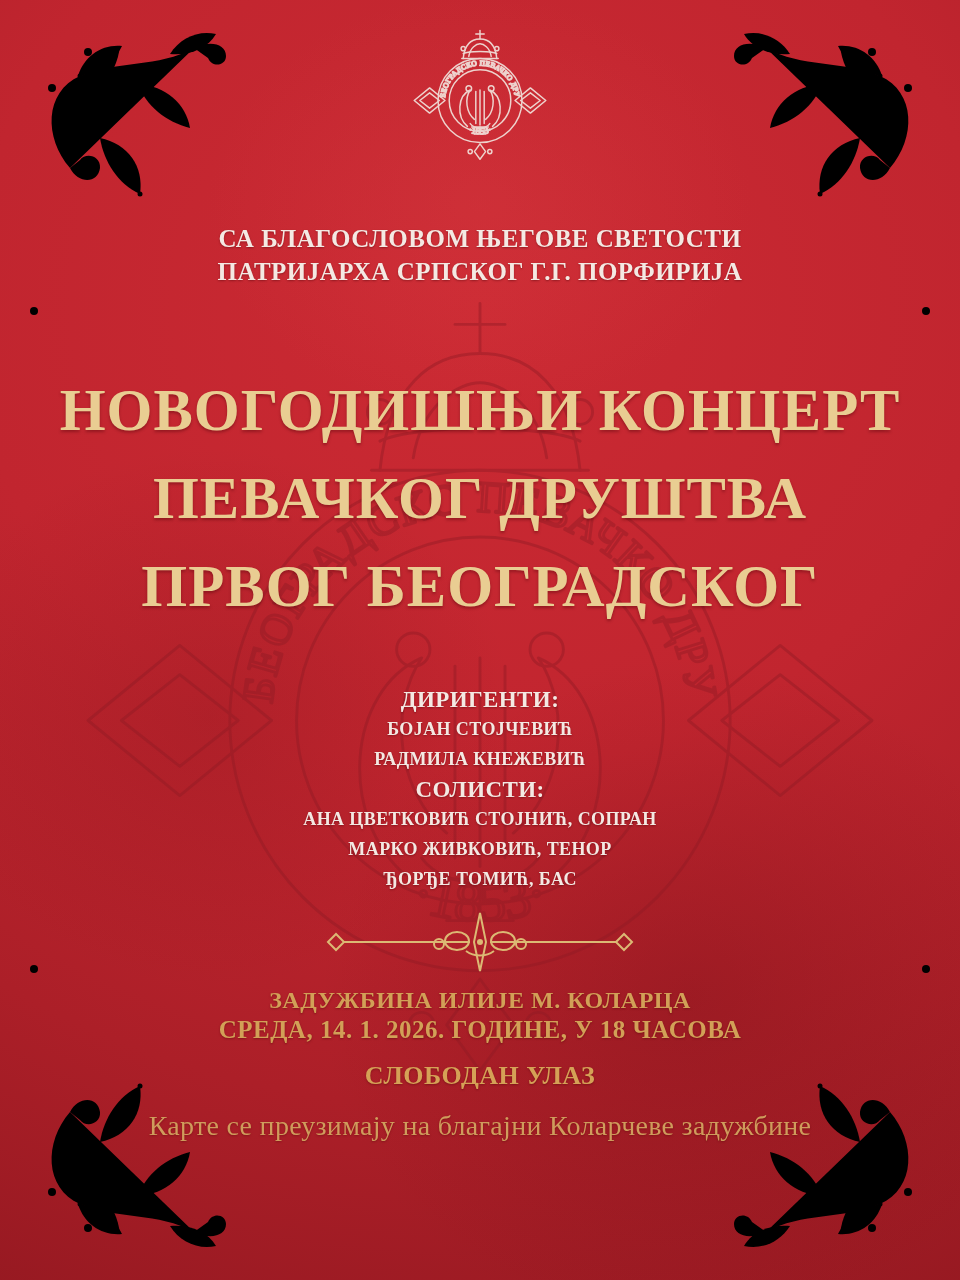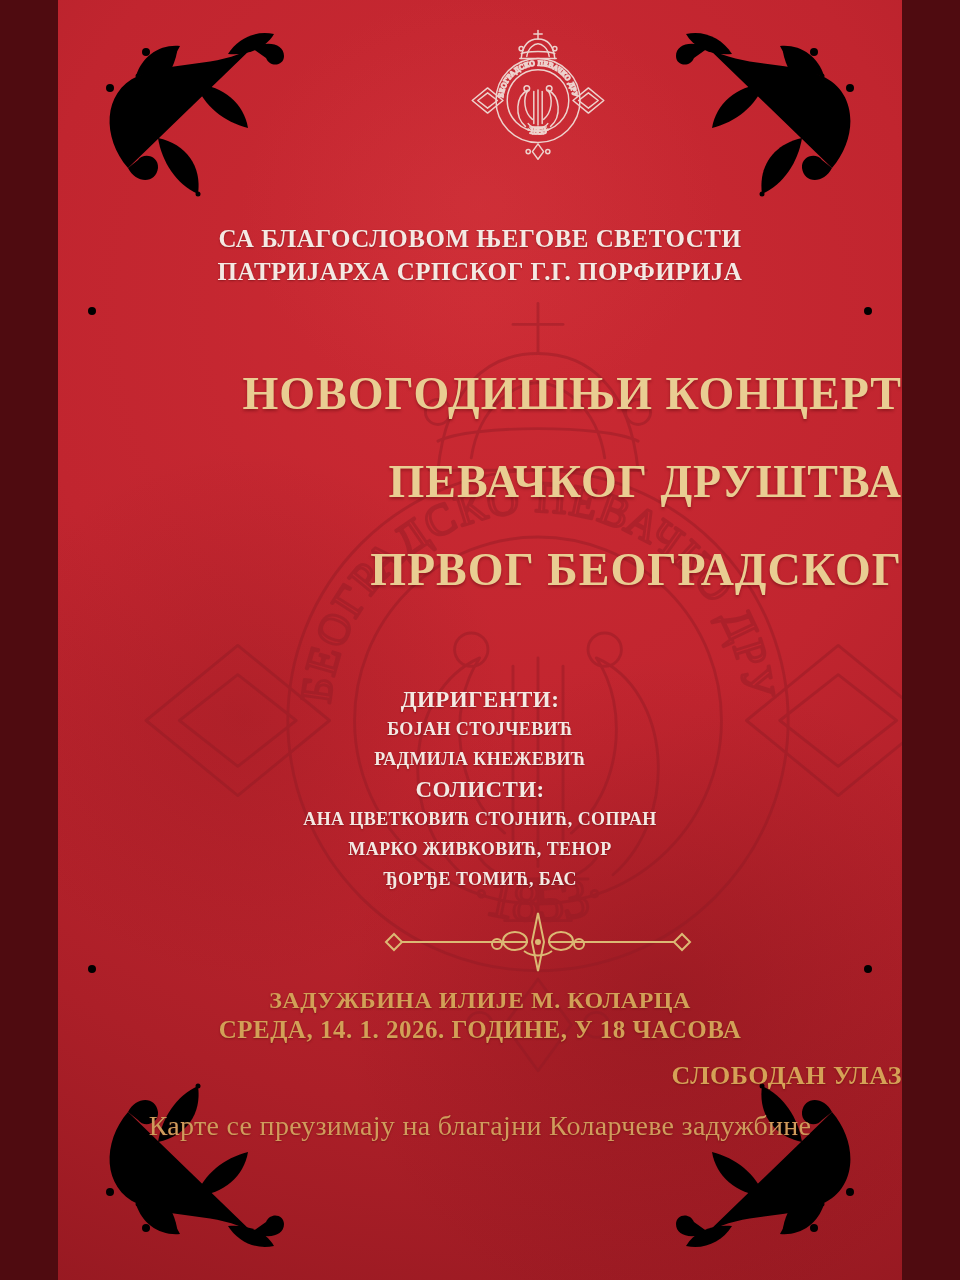--- a/index.html
+++ b/index.html
@@ -7,21 +7,21 @@
     --background-dark:#8c161e;
     --title-gold:#e9cd92;
     --accent-gold:#d2a057;
     --line-gold:#dcb974;
     --text-white:#f4e9e3;
     --watermark-red:#8f1a24;
   }
   html,body{margin:0;padding:0;background:#4f0b10;}
   body{display:flex;justify-content:center;font-family:"Liberation Serif","DejaVu Serif",serif;}
   .poster{
-    position:relative;width:844px;height:1280px;overflow:hidden;
+    position:relative;width:960px;height:1280px;overflow:hidden;
     background:
       radial-gradient(55% 38% at 72% 78%, rgba(110,14,20,0.30), rgba(110,14,20,0) 70%),
       radial-gradient(45% 30% at 22% 56%, rgba(125,18,24,0.25), rgba(125,18,24,0) 70%),
       radial-gradient(38% 22% at 50% 16%, rgba(225,70,75,0.22), rgba(225,70,75,0) 75%),
       radial-gradient(140% 95% at 50% 24%, #cb2a33 0%, #c1252f 38%, #ac1f28 66%, var(--background-dark) 100%);
   }
   .abs{position:absolute;}
   .center-text{left:0;right:0;text-align:center;}
 
   
@@ -37,33 +37,33 @@
   .corner.br{right:20px;bottom:20px;transform:scale(-1,-1);}
 
   
   .divider{left:320px;top:907px;width:320px;height:70px;color:var(--line-gold);}
   .divider path,.divider ellipse,.divider circle.o{fill:none;stroke:currentColor;stroke-width:2;}
   .divider circle.f{fill:currentColor;stroke:none;}
 
   
   .blessing{top:222px;font-size:25px;line-height:33px;font-weight:bold;
     color:var(--text-white);letter-spacing:0.5px;text-shadow:0 1px 2px rgba(80,5,10,0.45);}
-  .title{top:350px;font-size:46px;line-height:88px;font-weight:bold;
-    color:var(--title-gold);letter-spacing:1px;text-shadow:0 2px 3px rgba(70,2,8,0.38);text-align:right;}
+  .title{top:366px;font-size:59px;line-height:88px;font-weight:bold;
+    color:var(--title-gold);letter-spacing:1px;text-shadow:0 2px 3px rgba(70,2,8,0.38);}
   .people{font-weight:bold;color:var(--text-white);text-shadow:0 1px 2px rgba(80,5,10,0.45);letter-spacing:0.4px;}
   .people .heading{font-size:23px;line-height:28px;}
   .people .name{font-size:18px;line-height:30px;}
   .conductors{top:686px;}
   .soloists{top:776px;}
   .venue{top:988px;font-size:24px;line-height:25px;font-weight:bold;color:var(--accent-gold);
     letter-spacing:0.5px;text-shadow:0 1px 2px rgba(90,10,14,0.5);text-align:center;}
   .datetime{top:1017px;font-size:25px;line-height:26px;font-weight:bold;color:var(--accent-gold);
     letter-spacing:0.5px;text-shadow:0 1px 2px rgba(90,10,14,0.5);}
   .admission{top:1062px;font-size:26px;line-height:27px;font-weight:bold;color:#d5a156;
-    letter-spacing:0.5px;text-shadow:0 1px 2px rgba(90,10,14,0.5);text-align:right;}
+    letter-spacing:0.5px;text-shadow:0 1px 2px rgba(90,10,14,0.5);}
   .tickets{top:1091px;font-size:28px;line-height:30px;font-weight:normal;color:#cf9c5c;
     letter-spacing:0.3px;text-shadow:0 1px 2px rgba(90,10,14,0.45);margin-top:20px;}
 </style>
 </head>
 <body>
 
 <svg width="0" height="0" style="position:absolute" aria-hidden="true">
   <defs>
     <symbol id="seal-symbol" viewBox="0 0 200 230">
 

